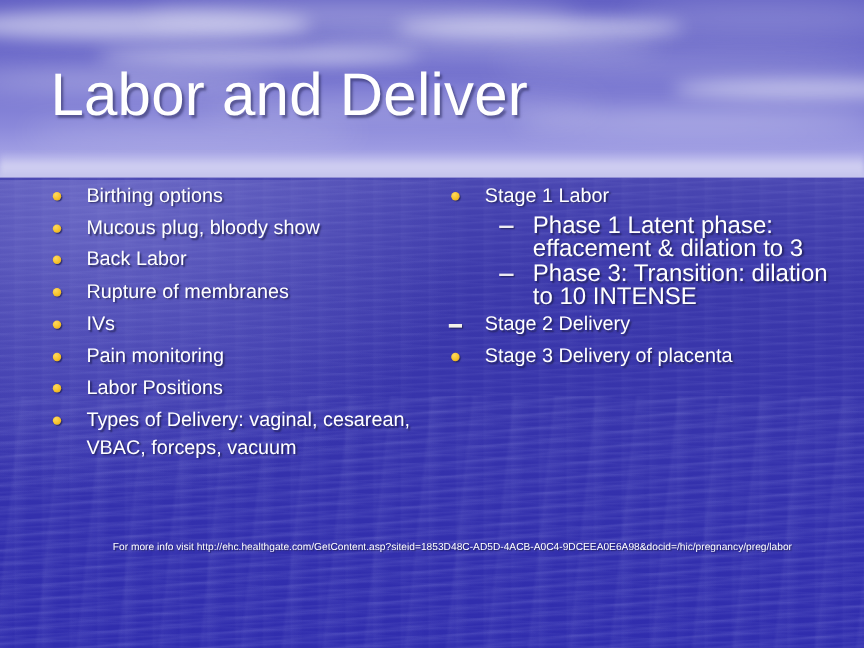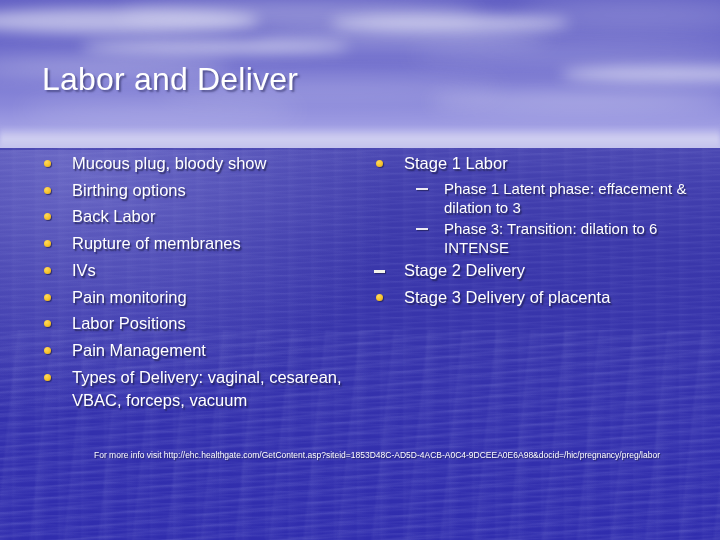--- a/index.html
+++ b/index.html
@@ -118,21 +118,21 @@
       rgba(190,190,245,0) 75%);
     pointer-events: none;
   }
 
   
   .title {
     position: absolute;
     left: 42px;
     top: 56px;
     width: 640px;
-    font-size: 32px;
+    font-size: 50px;
     line-height: 46px;
     color: #ffffff;
     text-shadow: 2px 2px 2px rgba(40,40,90,0.55);
     letter-spacing: 0.2px;
     white-space: nowrap;
   }
 
   .col {
     position: absolute;
     color: #ffffff;
@@ -170,21 +170,21 @@
     width: 11px;
     height: 3px;
     border-radius: 0;
     background: #f3f2ea;
     box-shadow: 1px 1px 1px rgba(30,30,80,0.75);
   }
 
   
   .lvl2 {
     padding-left: 72px;
-    font-size: 15px;
+    font-size: 20px;
     line-height: 19.6px;
     margin-bottom: 1px;
   }
   .lvl2 .marker {
     position: absolute;
     left: 44px;
     top: 9px;
     width: 12px;
     height: 2px;
     background: #eceaf2;
@@ -229,70 +229,66 @@
   <div class="ripples"></div>
   <div class="ripples near"></div>
   <div class="water-glow"></div>
 
   <div class="title">Labor and Deliver</div>
 
   <div class="col col-left">
 
     <div class="item lvl1">
       <span class="marker"></span>
+      <span class="label">Birthing options</span>
+    </div>
+    <div class="item lvl1">
+      <span class="marker"></span>
       <span class="label">Mucous plug, bloody show</span>
     </div>
     <div class="item lvl1">
       <span class="marker"></span>
-      <span class="label">Birthing options</span>
-    </div>
-    <div class="item lvl1">
-      <span class="marker"></span>
       <span class="label">Back Labor</span>
     </div>
     <div class="item lvl1">
       <span class="marker"></span>
       <span class="label">Rupture of membranes</span>
     </div>
     <div class="item lvl1">
       <span class="marker"></span>
       <span class="label">IVs</span>
     </div>
     <div class="item lvl1">
       <span class="marker"></span>
       <span class="label">Pain monitoring</span>
     </div>
     <div class="item lvl1">
       <span class="marker"></span>
       <span class="label">Labor Positions</span>
     </div>
     <div class="item lvl1">
       <span class="marker"></span>
-      <span class="label">Pain Management</span>
-    </div>
-    <div class="item lvl1">
-      <span class="marker"></span>
       <span class="label">Types of Delivery: vaginal, cesarean, VBAC, forceps, vacuum</span>
     </div>
 
   </div>
 
   <div class="col col-right">
 
     <div class="item lvl1">
       <span class="marker"></span>
       <span class="label">Stage 1 Labor</span>
     </div>
     <div class="item lvl2">
       <span class="marker"></span>
       <span class="label">Phase 1 Latent phase: effacement &amp; dilation to 3</span>
     </div>
     <div class="item lvl2">
       <span class="marker"></span>
-      <span class="label">Phase 3: Transition: dilation to 6 INTENSE</span>
+      <span class="label">Phase 3: Transition: dilation to 10 INTENSE</span>
     </div>
     <div class="item lvl1 dash">
       <span class="marker"></span>
       <span class="label">Stage 2 Delivery</span>
     </div>
     <div class="item lvl1">
       <span class="marker"></span>
       <span class="label">Stage 3 Delivery of placenta</span>
     </div>
 

